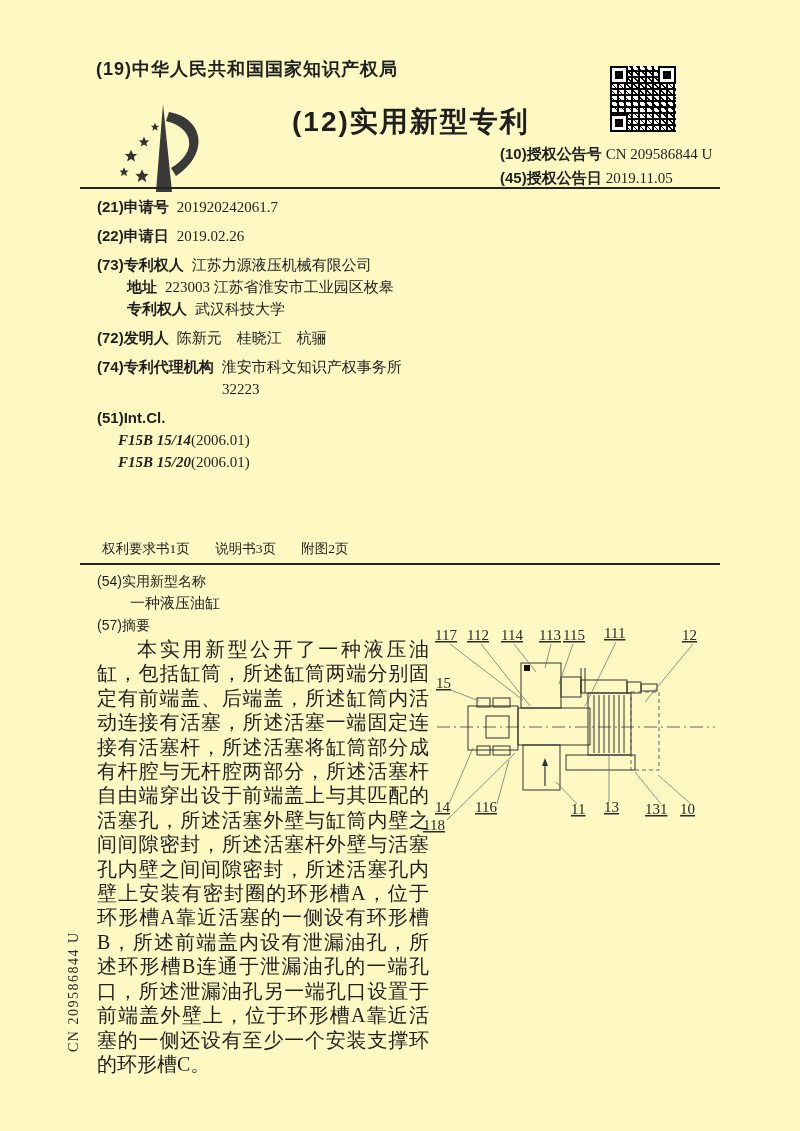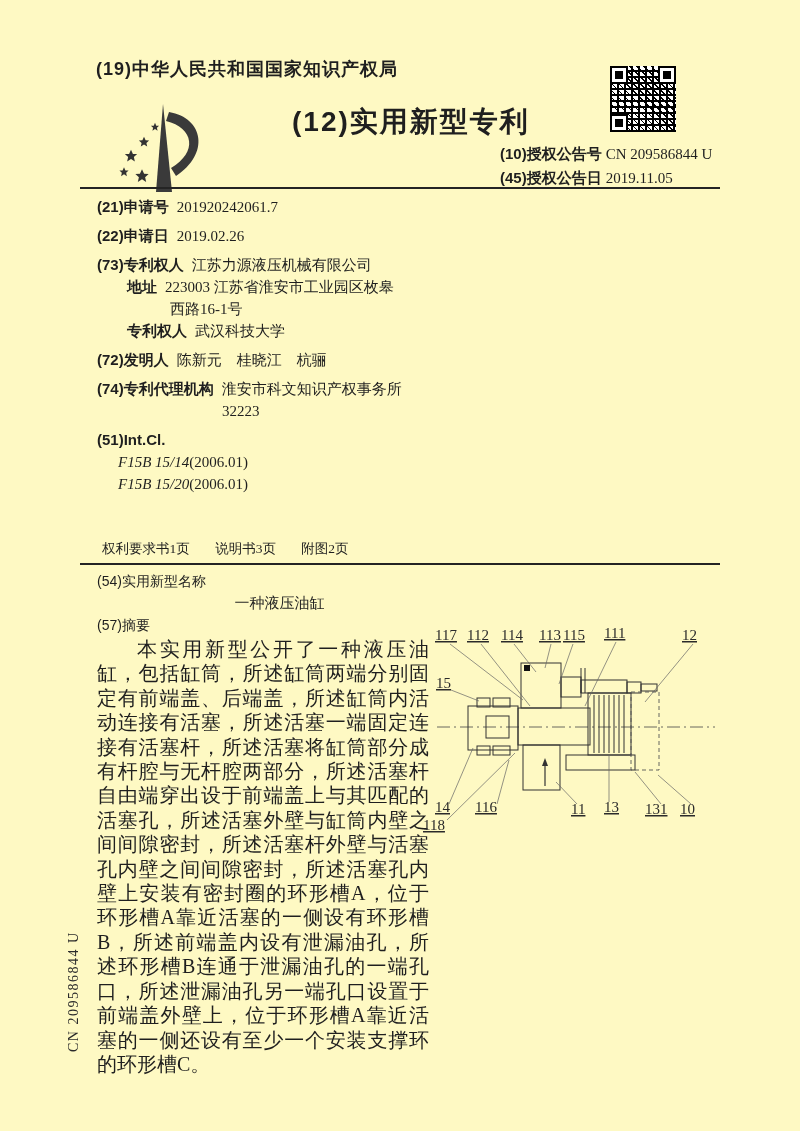--- a/index.html
+++ b/index.html
@@ -37,30 +37,30 @@
 
   
   .biblio { left:97px; top:196px; width:380px; font-size:15px; }
   .b-row { margin-bottom:7px; line-height:22px; }
   .b-label { font-family:"Liberation Sans", sans-serif; font-weight:bold; }
   .b-val { margin-left:8px; }
   .ind1 { padding-left:30px; }
   .ind-addr2 { padding-left:73px; }
   .ind-code { padding-left:125px; }
   .ind-cl { padding-left:21px; }
-  .cl-code { font-weight:normal; font-style:italic; }
+  .cl-code { font-weight:bold; font-style:italic; }
 
   
   .counts { top:540px; left:80px; width:640px; font-size:13.5px; }
   .counts span { margin-left:22px; }
 
   
   .title-block { left:97px; top:570px; width:332px; }
   .sec-label { font-family:"Liberation Sans", sans-serif; font-weight:normal; font-size:14px; line-height:22px; }
-  .invention-title { font-size:15px; line-height:22px; padding-left:33px;text-align:center; }
+  .invention-title { font-size:15px; line-height:22px; padding-left:33px; }
   .abstract { font-size:20px; line-height:24.4px; text-align:justify; text-indent:2em; margin-top:1px; }
 
   
   .figure { left:423px; top:610px; }
   .fig text { font-size:15px; font-family:"Liberation Serif", serif; fill:#2a2a2a; text-decoration:underline; }
   .fig .ln { stroke:#333; fill:none; stroke-width:1; }
   .fig .leader { stroke:#666; stroke-width:0.7; fill:none; }
   .fig .hatch { stroke:#333; stroke-width:1; }
 
   
@@ -114,23 +114,20 @@
     </div>
     <div class="b-row">
       <span class="b-label">(22)申请日</span><span class="b-val">2019.02.26</span>
     </div>
     <div class="b-row">
       <div>
         <span class="b-label">(73)专利权人</span><span class="b-val">江苏力源液压机械有限公司</span>
       </div>
       <div class="ind1">
         <span class="b-label">地址</span><span class="b-val">223003 江苏省淮安市工业园区枚皋</span>
-      </div>
-      <div class="ind-addr2">
-        <span>西路16-1号</span>
       </div>
       <div class="ind1">
         <span class="b-label">专利权人</span><span class="b-val">武汉科技大学</span>
       </div>
     </div>
     <div class="b-row">
       <span class="b-label">(72)发明人</span><span class="b-val">陈新元　桂晓江　杭骊</span>
     </div>
     <div class="b-row">
       <div>

